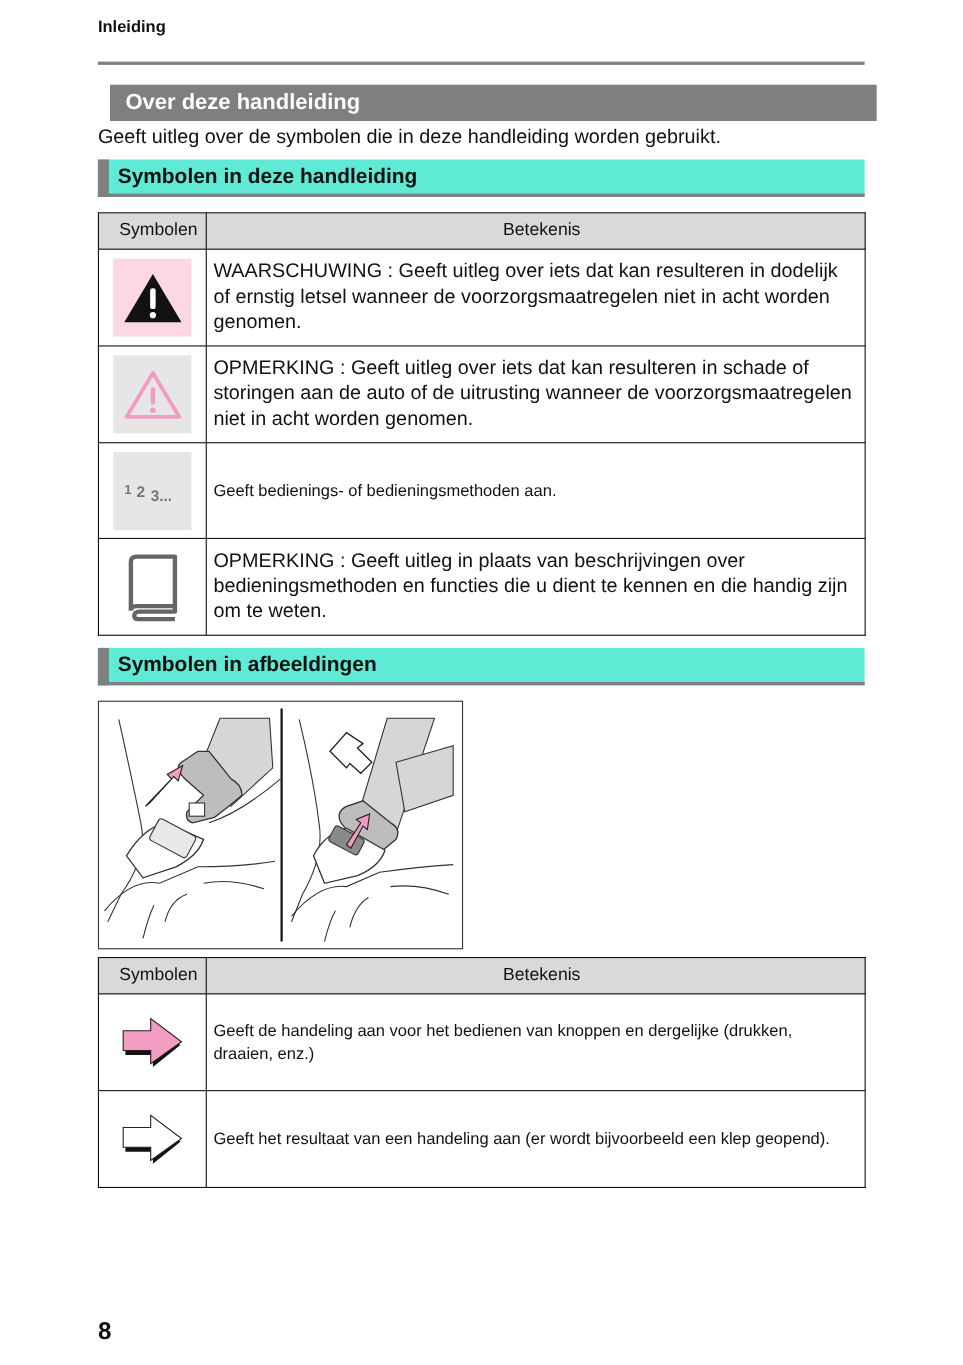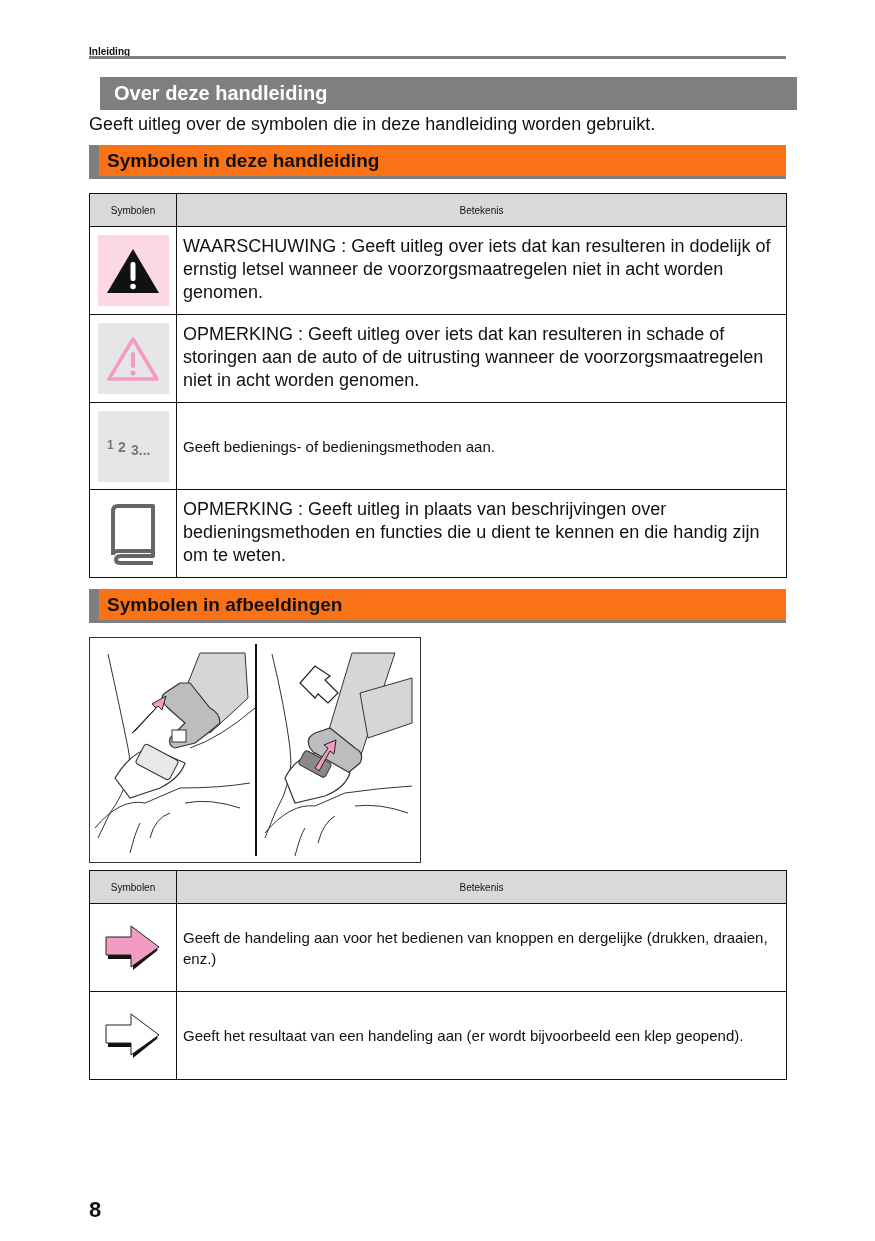--- a/index.html
+++ b/index.html
@@ -1,24 +1,24 @@
 <!DOCTYPE html>
 <html><head>
 <meta charset="utf-8">
 <style>
   html, body { margin:0; padding:0; background:#fff; }
   body { width:875px; height:1241px; position:relative; font-family:"Liberation Sans", sans-serif; color:#111; overflow:hidden; }
-  .running-head { position:absolute; left:89px; top:46px; font-size:10px; font-weight:bold; }
+  .running-head { position:absolute; left:89px; top:16px; font-size:15px; font-weight:bold; }
   .head-rule { position:absolute; left:89px; top:56px; width:697px; height:3px; background:#808080; }
   .h1 { position:absolute; left:100px; top:77px; width:697px; height:33px; background:#7f7f7f; color:#fff; font-size:20px; font-weight:bold; line-height:33px; box-sizing:border-box; padding-left:14px; }
   .intro { position:absolute; left:89px; top:114px; font-size:18px; }
-  .h2 { position:absolute; left:89px; width:697px; height:34px; background:#f97316; border-bottom:3px solid #7f7f7f; border-left:10px solid #7f7f7f; box-sizing:border-box; font-size:19px; font-weight:bold; line-height:32px; padding-left:8px; }
+  .h2 { position:absolute; left:89px; width:697px; height:34px; background:#5eead4; border-bottom:3px solid #7f7f7f; border-left:10px solid #7f7f7f; box-sizing:border-box; font-size:19px; font-weight:bold; line-height:32px; padding-left:8px; }
   table.sym { position:absolute; left:89px; width:698px; border-collapse:collapse; table-layout:fixed; }
   table.sym td, table.sym th { border:1.5px solid #111; padding:0; }
-  table.sym th { background:#d9d9d9; font-weight:normal; font-size:10px; height:32px; }
+  table.sym th { background:#d9d9d9; font-weight:normal; font-size:16px; height:32px;padding-left:11px; }
   table.sym .c1 { width:86px; }
   .icon-cell { text-align:center; vertical-align:middle; }
   .icon-box { width:71px; height:71px; margin:0 auto; display:flex; align-items:center; justify-content:center; }
   .txt-lg { font-size:18px; line-height:23px; padding:6px 8px 8px 6px !important; }
   .txt-sm { font-size:15px; line-height:21px; padding:6px 12px 6px 6px !important; }
   .figure { position:absolute; left:89px; top:637px; width:332px; height:226px; border:1.5px solid #333; box-sizing:border-box; }
   .page-num { position:absolute; left:89px; top:1197px; font-size:22px; font-weight:bold; }
 </style>
 </head>
 <body>

